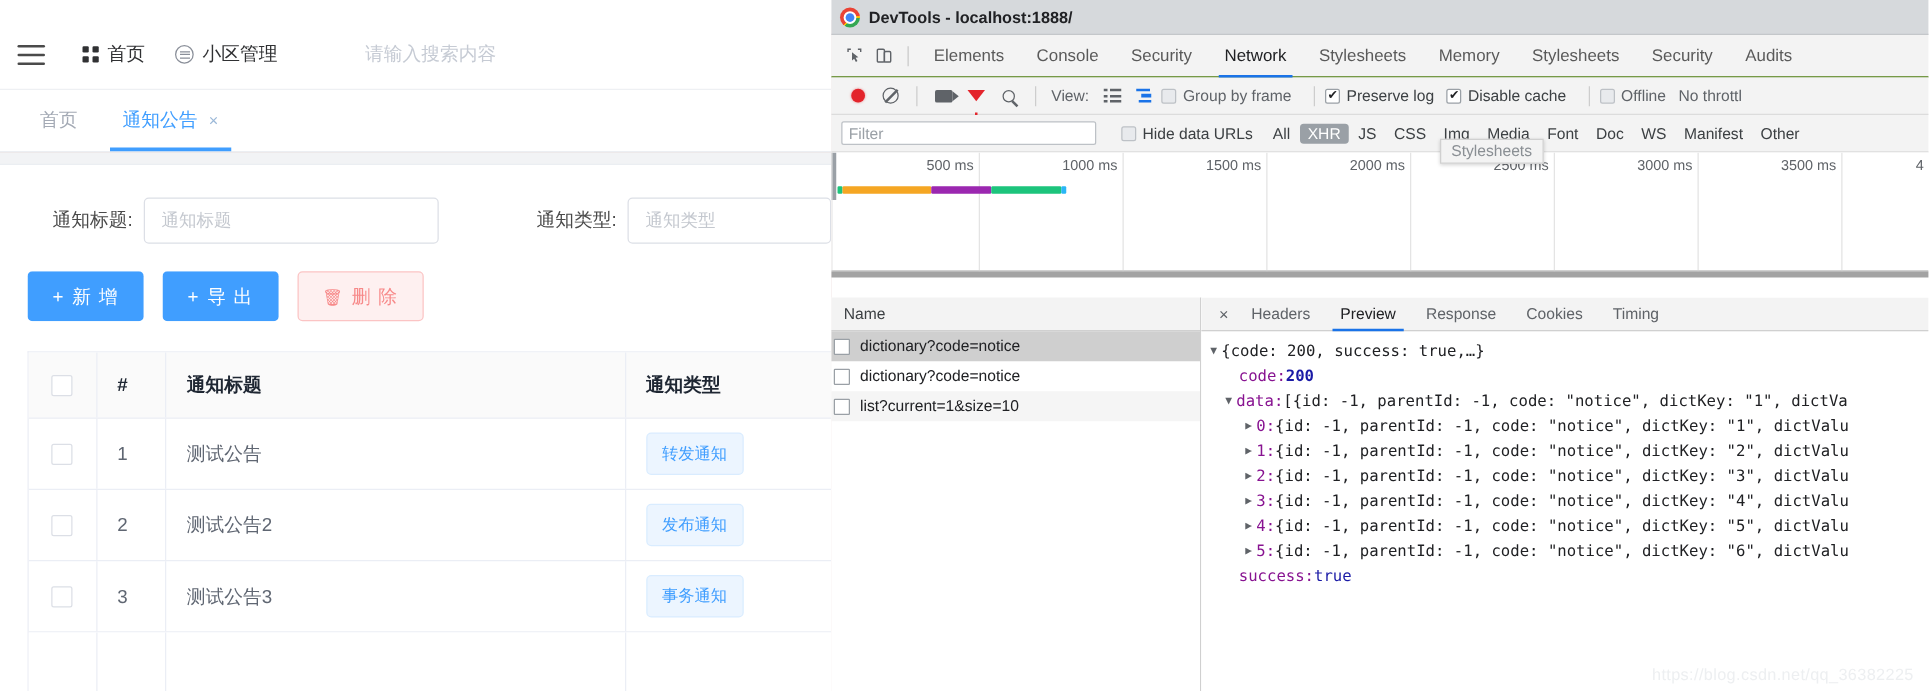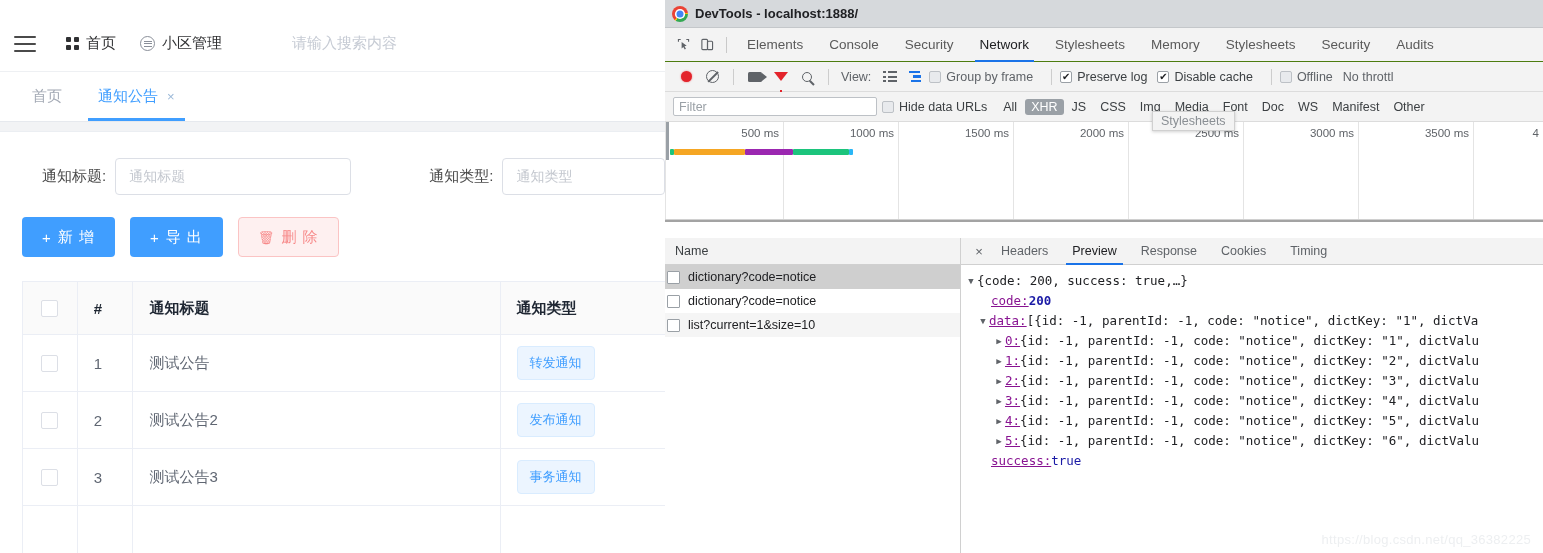--- a/index.html
+++ b/index.html
@@ -110,21 +110,21 @@
   .tb-item { display:flex; align-items:center; gap:5px; margin-right:10px; white-space:nowrap; }
   .vsep { width:1px; height:16px; background:#cdcdcd; margin:0 8px; }
   .muted { color:#5f6368; }
 
   .dt-filterbar { height:30px; background:#f3f3f3; border-bottom:1px solid #dcdcdc; display:flex; align-items:center; padding-left:8px; font-size:12.5px; color:#3c4043; position:relative; }
   .filter-input { width:204px; height:19px; background:#fff; border:1px solid #bdc1c6; border-radius:2px; font-size:12.5px; color:#9aa0a6; padding:0 5px; display:flex; align-items:center; }
   .ftype { padding:1px 6px; border-radius:3px; cursor:pointer; margin-right:2px; white-space:nowrap; }
   .ftype.sel { background:#9aa0a6; color:#fff; }
   .tooltip { position:absolute; left:487px; top:19px; background:#f3f3f3; border:1px solid #d0d0d0; box-shadow:0 1px 3px rgba(0,0,0,.18); font-size:12.5px; color:#8a8f94; padding:2px 8px; z-index:30; }
 
-  .dt-overview { height:100px; background:#fff; border-bottom:2px solid #a3a3a3; position:relative; overflow:hidden; }
+  .dt-overview { height:100px; background:#fff; border-bottom:5px solid #a3a3a3; position:relative; overflow:hidden; }
   .ov-left-handle { position:absolute; left:0; top:0; width:4px; height:38px; background:#9aa0a6; }
   .ov-tick { position:absolute; top:0; bottom:0; border-left:1px solid #e4e4e4; }
   .ov-tick span { position:absolute; right:4px; top:5px; font-size:11.5px; color:#5f6368; white-space:nowrap; }
   .ov-bar { position:absolute; height:6px; border-radius:1px; }
   .ov-div { position:absolute; left:0; right:0; bottom:0; height:1px; background:#d0d0d0; }
 
   .dt-split { position:absolute; left:0; right:0; top:238px; bottom:0; display:flex; }
   .dt-namecol { width:296px; background:#fff; border-right:1px solid #d0d0d0; }
   .nc-head { height:27px; background:#f3f3f3; border-bottom:1px solid #d0d0d0; display:flex; align-items:center; padding-left:10px; font-size:12.5px; color:#3c4043; }
   .nc-row { height:24px; display:flex; align-items:center; gap:8px; padding-left:2px; font-size:12.5px; color:#202124; cursor:pointer; }
@@ -137,21 +137,21 @@
   .det-x { width:20px; height:20px; display:flex; align-items:center; justify-content:center; font-size:13px; color:#5f6368; cursor:pointer; }
   .det-tab { font-size:12.5px; color:#5f6368; padding:0 12px; height:27px; line-height:27px; cursor:pointer; position:relative; }
   .det-tab.active { color:#202124; }
   .det-tab.active:after { content:""; position:absolute; left:6px; right:6px; bottom:0; height:2px; background:#1a73e8; }
 
   .json { font-family:"DejaVu Sans Mono","Liberation Mono",monospace; font-size:12.5px; line-height:20px; color:#202124; padding:6px 0 0 0; white-space:nowrap; }
   .jline { display:flex; align-items:flex-start; height:20px; white-space:nowrap; }
   .arw { width:12px; flex:none; color:#5f6368; font-size:9px; line-height:20px; text-align:center; }
   .arw.open:after { content:"\25BC"; }
   .arw.closed:after { content:"\25B6"; }
-  .k-prop { color:#881391;text-decoration:underline; }
+  .k-prop { color:#881391; }
   .k-num { color:#1a1aa6;font-weight:bold; }
   .k-str { color:#c41a16; }
   .k-bool { color:#1a1aa6; }
   .k-plain { color:#202124; }
 
   .watermark { position:absolute; right:12px; bottom:6px; font-size:13px; color:#edeff1; letter-spacing:.3px; user-select:none; }
 </style>
 </head>
 <body>
 
@@ -357,21 +357,21 @@
       <span class="vsep"></span>
       <span class="tb-item">
         <span class="cb dim"></span>
         <span class="muted">Offline</span>
       </span>
       <span class="muted">No throttl</span>
     </div>
 
     <div class="dt-filterbar">
       <span class="filter-input">Filter</span>
-      <span class="tb-item" style="margin-left:5px">
+      <span class="tb-item" style="margin-left:20px">
         <span class="cb dim"></span>
         <span>Hide data URLs</span>
       </span>
       <span class="ftype">All</span>
       <span class="ftype sel">XHR</span>
       <span class="ftype">JS</span>
       <span class="ftype">CSS</span>
       <span class="ftype">Img</span>
       <span class="ftype">Media</span>
       <span class="ftype">Font</span>

